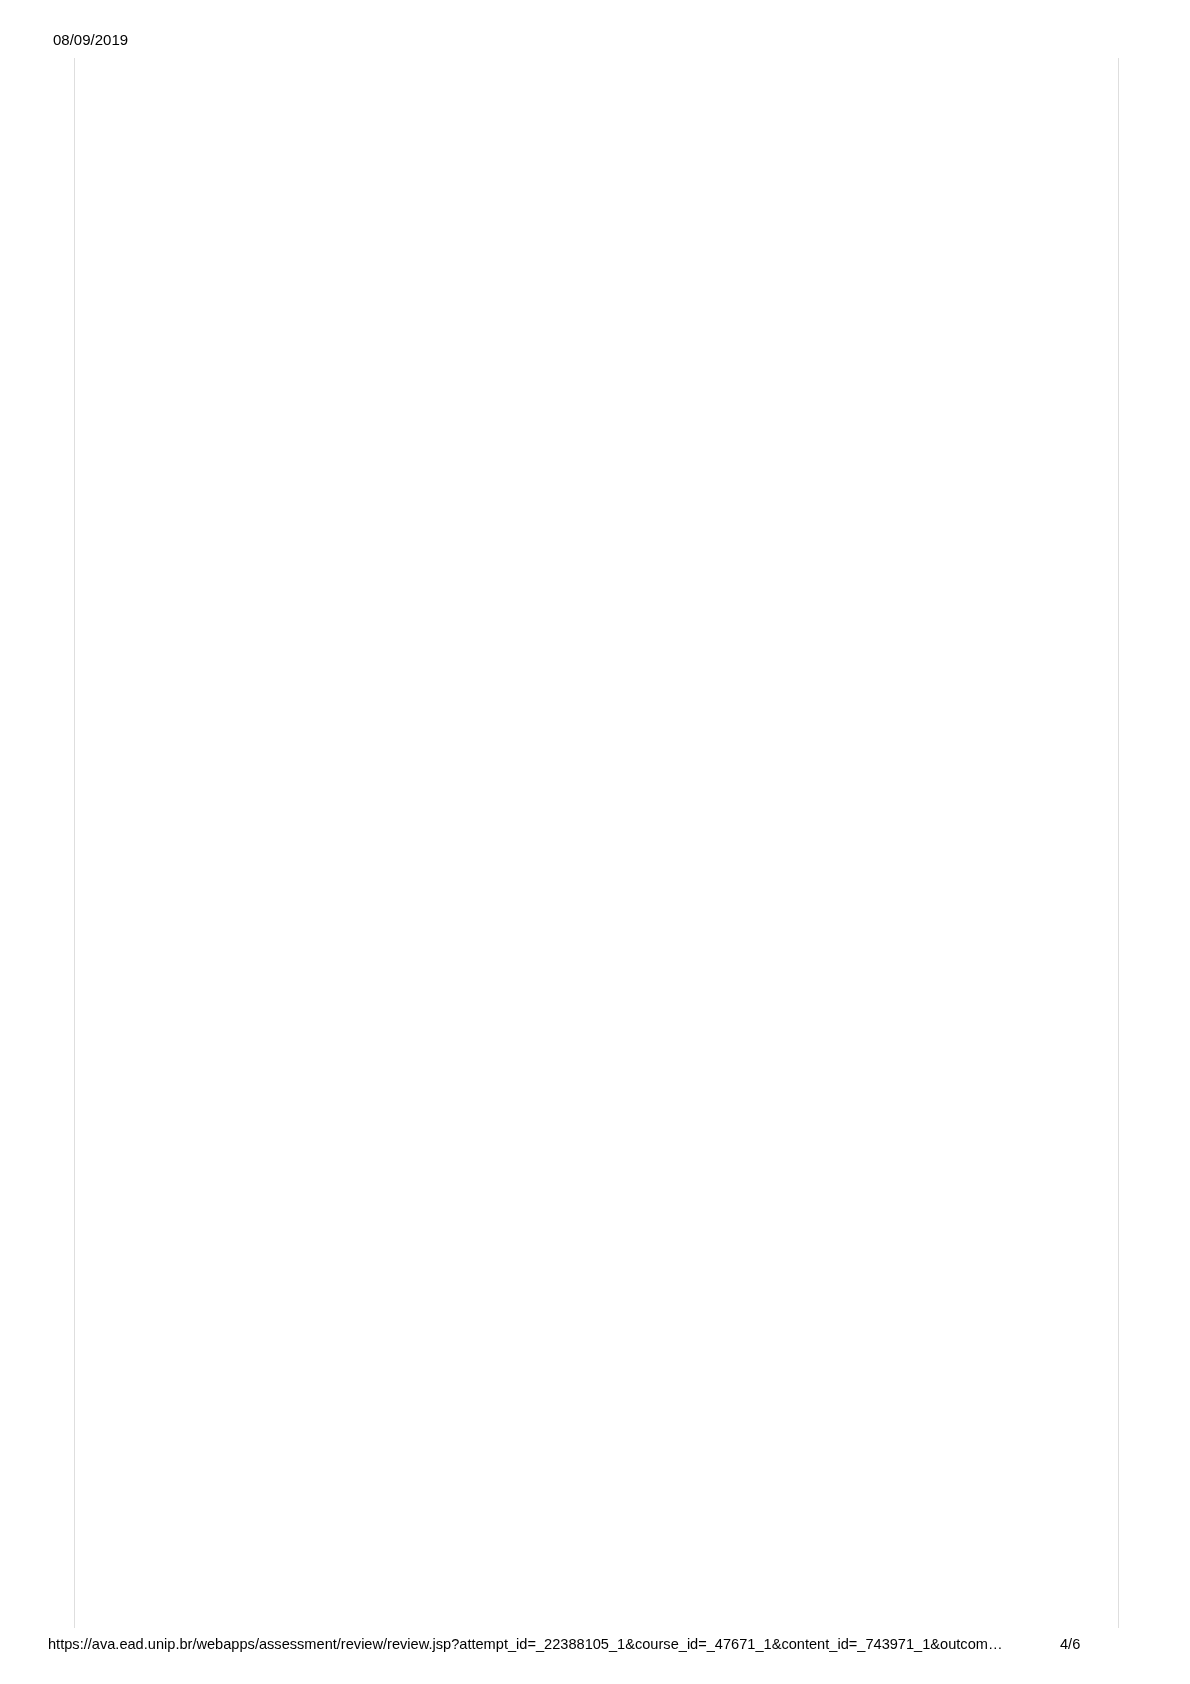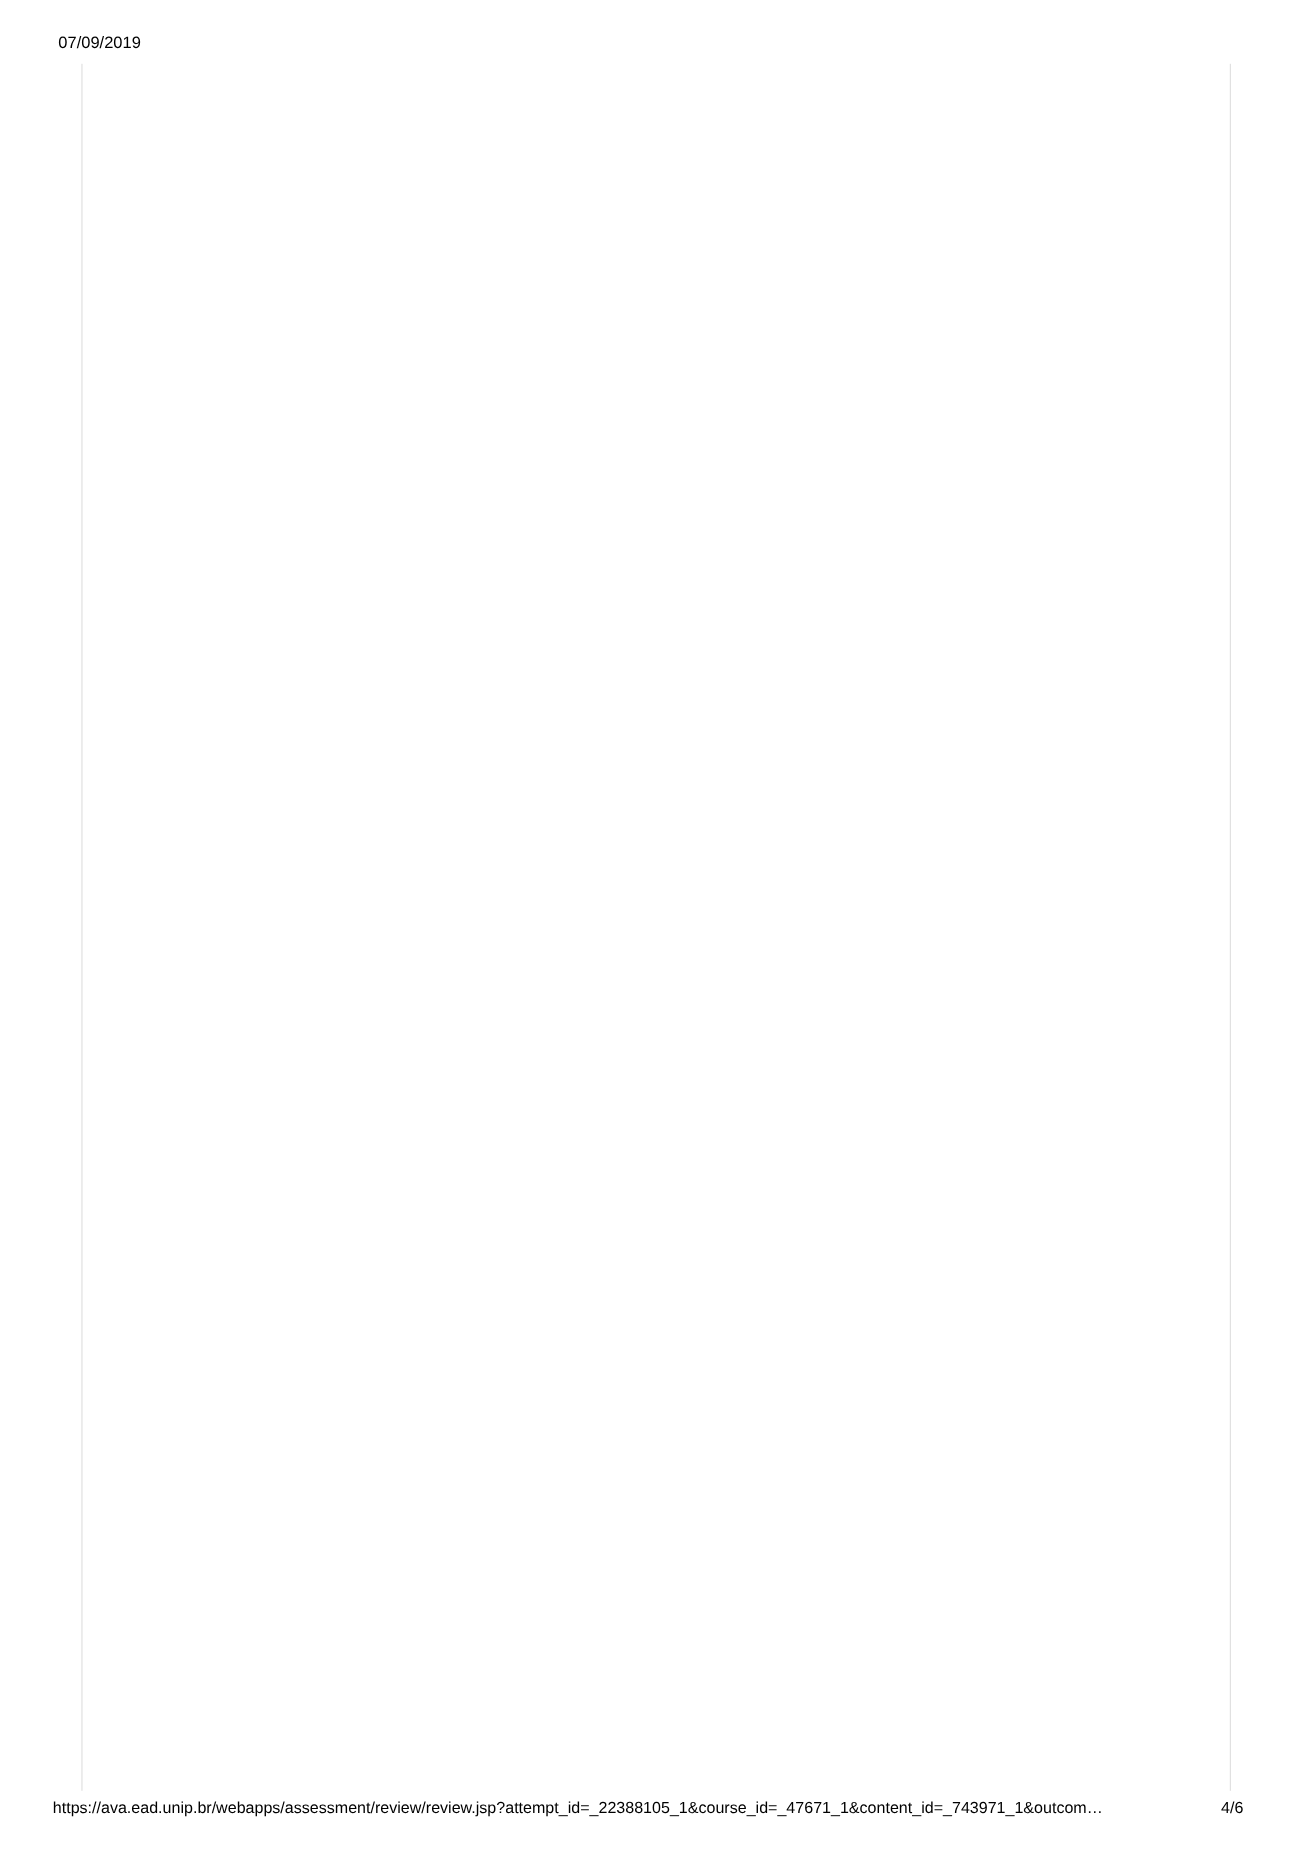--- a/index.html
+++ b/index.html
@@ -11,35 +11,35 @@
   }
   .page{position:absolute;inset:0;}
 
   
   .print-hdr{position:absolute;top:29px;left:0;width:1190px;height:22px;
     font-size:15px;color:#000;line-height:22px;}
   .print-hdr .date{position:absolute;left:53px;top:0;white-space:nowrap;}
   .print-hdr .title{position:absolute;left:435px;top:0;white-space:nowrap;}
   .print-ftr{position:absolute;top:1633px;left:0;width:1190px;height:22px;font-size:14.6px;color:#000;line-height:22px;}
   .print-ftr .url{position:absolute;left:48px;top:0;white-space:nowrap;}
-  .print-ftr .pg{position:absolute;left:1110px;top:0;white-space:nowrap;}
+  .print-ftr .pg{position:absolute;left:1060px;top:0;white-space:nowrap;}
 
   
   .vline{position:absolute;width:1px;background:#dedede;}
   .vleft{left:74px;top:58px;height:1570px;}
   .vright{left:1118px;top:58px;height:1570px;}
 </style>
 </head>
 <body>
 
 <div class="page">
   <div class="vline vleft"></div>
   <div class="vline vright"></div>
 
   <div class="print-hdr">
-    <span class="date">07/09/2019</span>
+    <span class="date">08/09/2019</span>
   </div>
 
   <div class="print-ftr">
     <span class="url">https://ava.ead.unip.br/webapps/assessment/review/review.jsp?attempt_id=_22388105_1&amp;course_id=_47671_1&amp;content_id=_743971_1&amp;outcom…</span>
     <span class="pg">4/6</span>
   </div>
 </div>
 
 </body></html>

